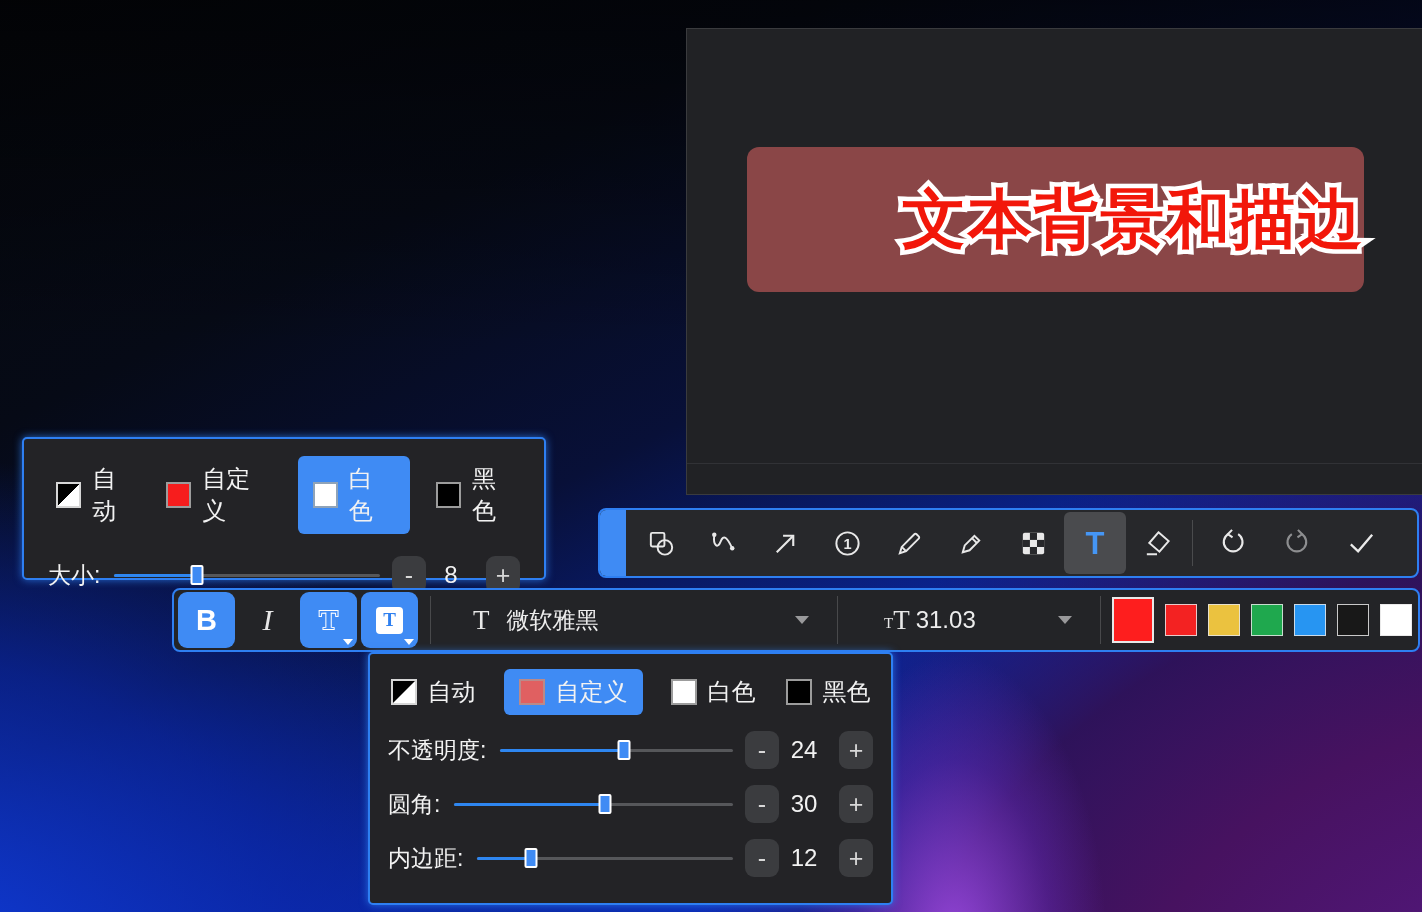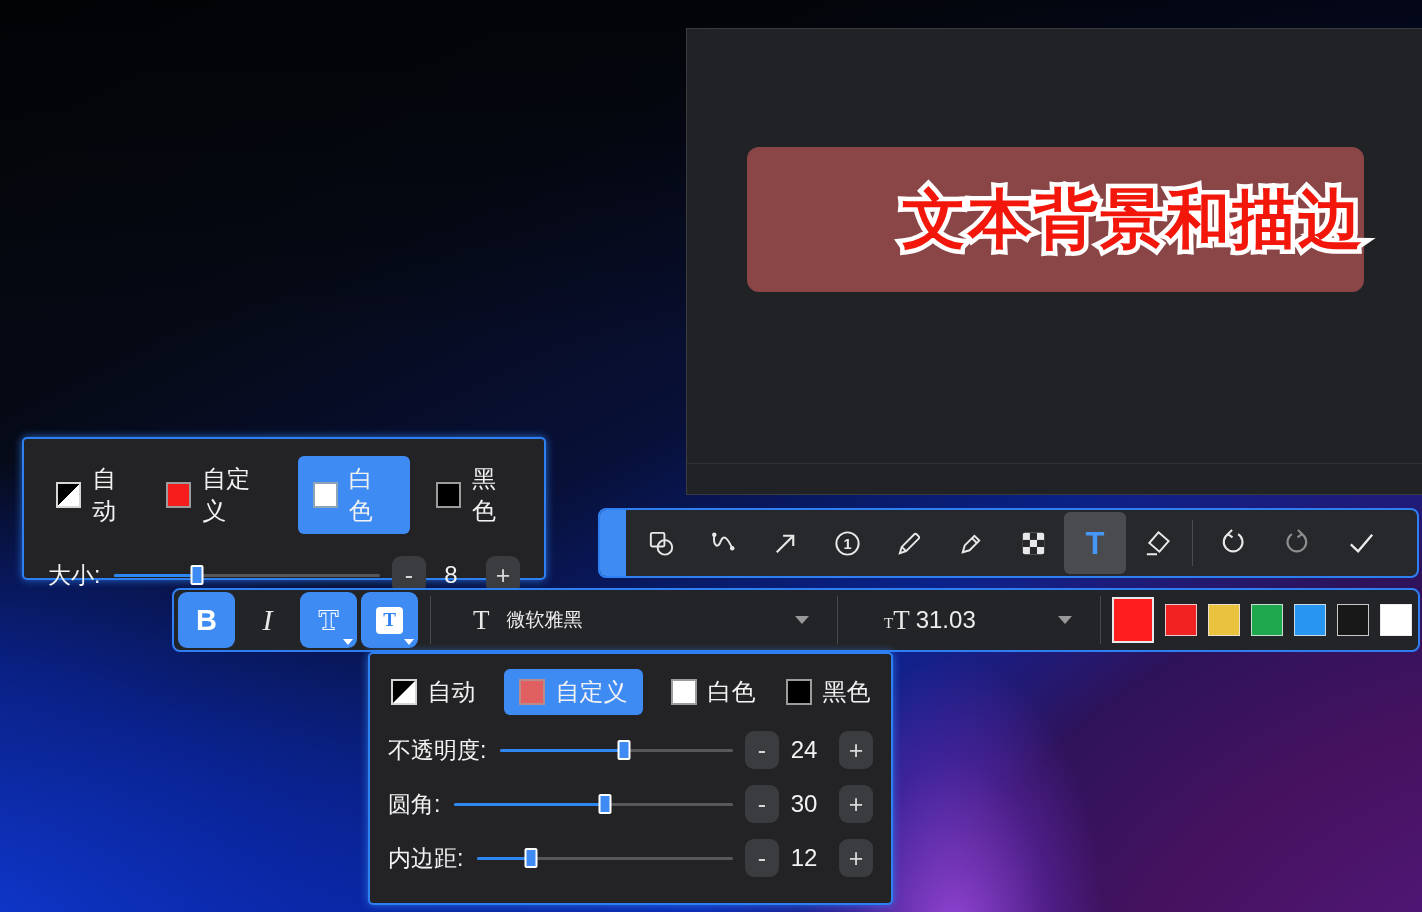--- a/index.html
+++ b/index.html
@@ -78,21 +78,21 @@
   .fmt-t-stroke{font-size:28px;font-weight:bold;font-family:"Liberation Serif",serif;color:#3f8bf4;
     -webkit-text-stroke:2px #fff;paint-order:stroke fill;}
   .fmt-t-box{width:27px;height:27px;background:#fff;border-radius:4px;display:flex;align-items:center;
     justify-content:center;}
   .fmt-t-box span{font-size:19px;font-weight:bold;font-family:"Liberation Serif",serif;color:#2f80f0;}
   .btn-caret{position:absolute;right:4px;bottom:3px;width:0;height:0;
     border-left:5px solid transparent;border-right:5px solid transparent;border-top:6px solid #fff;}
   .fmt-sep{width:1px;height:48px;background:#48494b;margin:0 0 0 12px;}
   .font-section{width:394px;display:flex;align-items:center;padding-left:42px;box-sizing:border-box;}
   .font-glyph{font-family:"Liberation Serif",serif;font-size:27px;color:#e8e8e8;}
-  .font-name{font-size:19px;margin-left:17px;}
+  .font-name{font-size:23px;margin-left:17px;}
   .caret{width:0;height:0;border-left:7px solid transparent;border-right:7px solid transparent;
     border-top:8px solid #99999b;margin-left:auto;margin-right:16px;}
   .size-section{width:250px;display:flex;align-items:center;padding-left:46px;box-sizing:border-box;}
   .size-glyph{font-family:"Liberation Serif",serif;color:#e8e8e8;display:flex;align-items:flex-end;}
   .size-glyph .small{font-size:15px;line-height:1.4;}
   .size-glyph .big{font-size:27px;line-height:1;}
   .size-value{font-size:24px;margin-left:6px;}
   .colors-section{flex:1;display:flex;align-items:center;gap:11px;padding-left:11px;}
   .cur-color{width:42px;height:46px;border:2px solid #e8e8e8;box-sizing:border-box;}
   .pal{width:32px;height:32px;border:1px solid rgba(230,230,230,.85);box-sizing:border-box;}

